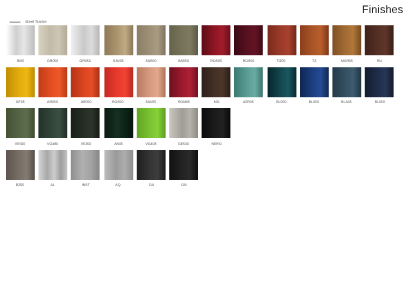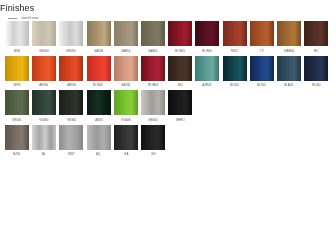--- a/index.html
+++ b/index.html
@@ -4,21 +4,21 @@
 <style>
   html,body{margin:0;padding:0;}
   body{
     width:336px;height:175px;
     background:#ffffff;
     font-family:"Liberation Sans","DejaVu Sans",sans-serif;
     overflow:hidden;
     position:relative;
   }
   #page-title{
-    text-align:left;
+    text-align:right;
     font-size:9px;
     color:#1a1a1a;
     font-weight:400;
     margin:0;
     padding-top:2px;
     letter-spacing:0.1px;
     height:12px;
     line-height:12px;
   }
   #legend{

